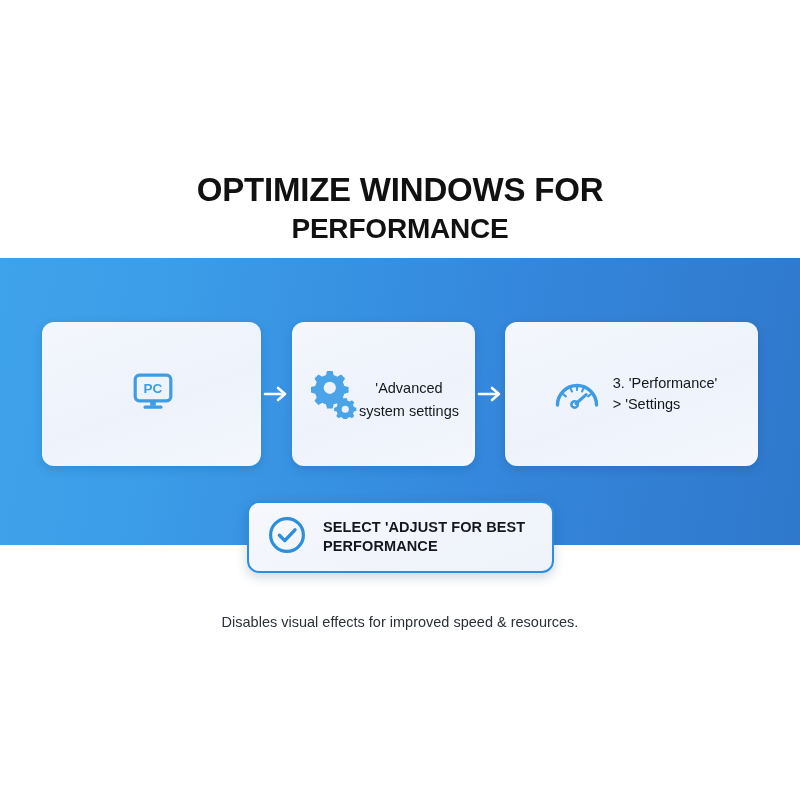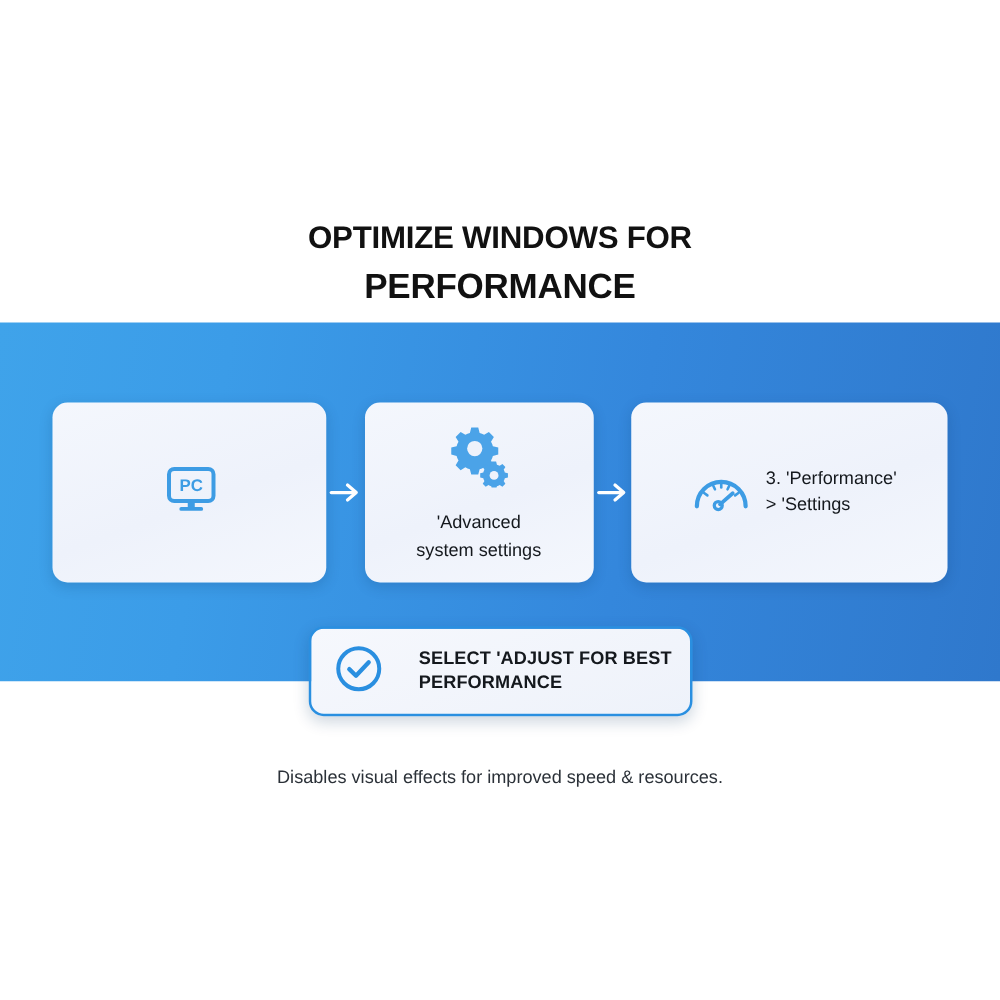--- a/index.html
+++ b/index.html
@@ -21,21 +21,21 @@
     top: 170px;
     left: 0;
     width: 800px;
     text-align: center;
   }
   .title-line {
     color: #111111;
     font-weight: bold;
     letter-spacing: -0.2px;
   }
-  #title-line-1 { font-size: 25px; line-height: 40px; }
+  #title-line-1 { font-size: 33px; line-height: 40px; }
   #title-line-2 { font-size: 28px; line-height: 38px; }
 
   
   #blue-band {
     position: absolute;
     top: 258px;
     left: 0;
     width: 800px;
     height: 287px;
     background: linear-gradient(100deg, #3fa3ea 0%, #3b9ce8 22%, #3487dc 62%, #2f78cc 100%);
@@ -57,21 +57,21 @@
     background: linear-gradient(160deg, #f4f7fd 0%, #eef2fb 55%, #f4f7fd 100%);
     border-radius: 12px;
     height: 144px;
     box-sizing: border-box;
     box-shadow: 0 3px 10px rgba(12, 50, 95, 0.18);
     display: flex;
     align-items: center;
     justify-content: center;
   }
   #step-card-1 { width: 219px; padding: 0 14px 0 16px; }
-  #step-card-2 { width: 183px; flex-direction: column; justify-content: center; }
+  #step-card-2 { width: 183px; flex-direction: row; justify-content: center; }
   #step-card-3 { width: 253px; padding: 0 12px 0 18px; }
 
   .step-row-inner {
     display: flex;
     flex-direction: row;
     align-items: center;
     gap: 11px;
   }
   .step-text {
     color: #14181d;
@@ -106,21 +106,21 @@
     height: 72px;
     box-sizing: border-box;
     background: linear-gradient(160deg, #f6f8fd 0%, #eef2fa 100%);
     border: 2px solid #2a8fe0;
     border-radius: 12px;
     box-shadow: 0 4px 12px rgba(12, 50, 95, 0.20);
     display: flex;
     flex-direction: row;
     align-items: center;
     padding: 0 14px 0 18px;
-    gap: 28px;
+    gap: 16px;
   }
   #callout-text {
     color: #14181d;
     font-size: 14.5px;
     font-weight: bold;
     line-height: 19px;
     letter-spacing: 0.1px;
     white-space: pre-line;
   }
 

